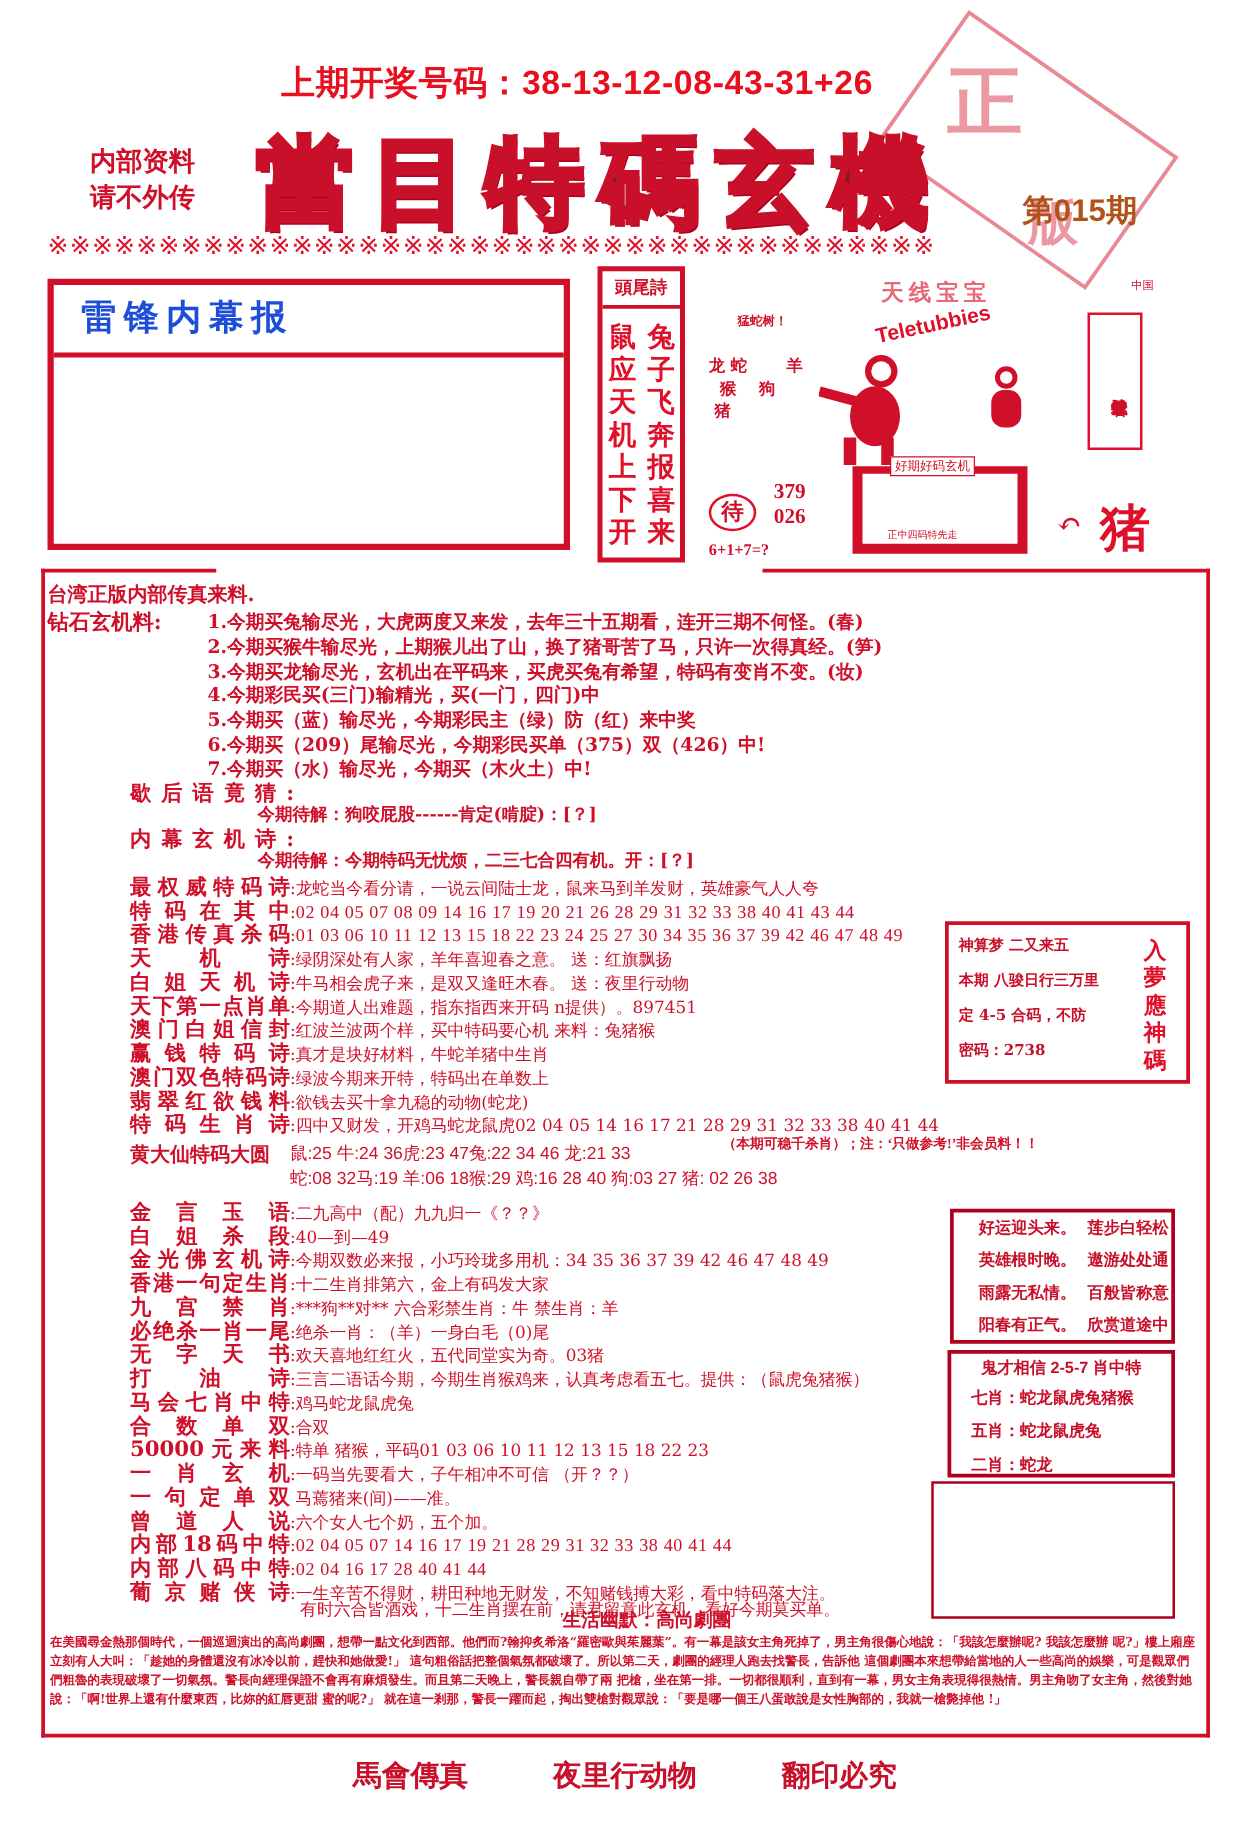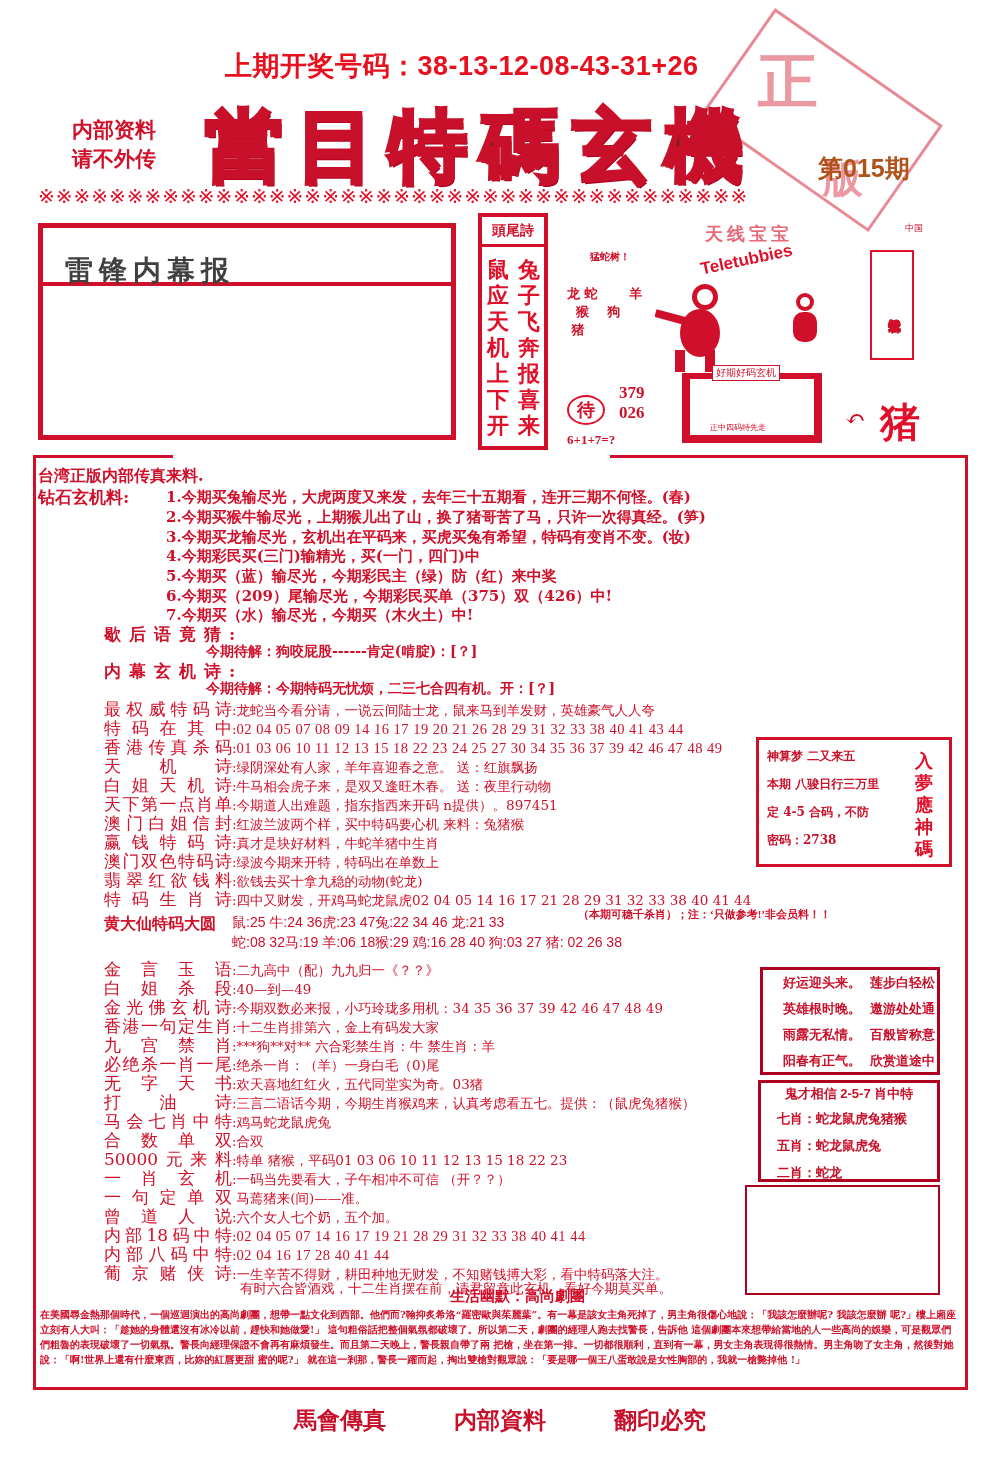--- a/index.html
+++ b/index.html
@@ -9,21 +9,21 @@
 #stamp{left:775px;top:8px;width:205px;height:130px;border:3px solid #e88a96;transform:rotate(35deg);transform-origin:left top;color:#e88a96;}
 #stamp .s1{position:absolute;left:20px;top:10px;font-size:60px;font-weight:bold;color:#ec98a3;transform:rotate(-35deg)}
 #stamp .s2{position:absolute;left:130px;top:70px;font-size:40px;font-weight:bold;color:#ec98a3;transform:rotate(-35deg)}
 #side-note{left:72px;top:115px;font-family:"Liberation Sans",sans-serif;font-weight:bold;font-size:21px;color:#d0102a;line-height:29px}
 #main-title{left:205px;top:95px;font-family:"DejaVu Serif",serif;font-weight:bold;font-size:78px;color:#7f1d1d;letter-spacing:14px;-webkit-text-stroke:4px #c8102a;text-shadow:2px 3px 0 #b00020}
 #issue{left:818px;top:152px;font-family:"Liberation Sans",sans-serif;font-weight:bold;font-size:25px;color:#b0521a}
 #star-row{left:38px;top:184px;width:930px;font-size:20px;letter-spacing:1px;color:#e0102a;white-space:nowrap;overflow:hidden;font-family:"DejaVu Sans",sans-serif}
 
 #leifeng{left:38px;top:223px;width:418px;height:217px;border:5px solid #d0102a}
 #leifeng .hd{position:absolute;left:0;top:0;width:100%;height:58px;border-bottom:4px solid #d0102a}
-#leifeng .hd span{position:absolute;left:22px;top:24px;font-size:28px;font-weight:bold;color:#404040;letter-spacing:6px}
+#leifeng .hd span{position:absolute;left:22px;top:7px;font-size:28px;font-weight:bold;color:#1d4ed8;letter-spacing:6px}
 #leifeng .lp{position:absolute;left:0;top:58px;width:195px;height:150px;border-right:4px solid #d0102a;font-size:11px}
 #leifeng .rp{position:absolute;left:199px;top:58px;width:210px;height:150px;font-size:11px}
 .tiny{font-size:10px;font-weight:bold;color:#c8102a}
 
 #poem{left:478px;top:213px;width:70px;height:237px;border:4px solid #d0102a}
 #poem .t{height:30px;border-bottom:3px solid #d0102a;text-align:center;font-size:14px;font-weight:bold;line-height:26px}
 #poem .c1,#poem .c2{position:absolute;top:40px;width:24px;font-family:"Liberation Sans",sans-serif;font-size:22px;font-weight:bold;line-height:26px;color:#e0102a;text-align:left}
 #poem .c1{left:5px}#poem .c2{left:36px}
 
 .light{color:#e66a7a}
@@ -33,21 +33,21 @@
 #wait .nums{position:absolute;left:52px;top:-12px;font-family:"Liberation Serif",serif;font-size:17px;font-weight:bold;line-height:20px}
 #wait .eq{position:absolute;left:0;top:37px;font-family:"Liberation Serif",serif;font-size:13px;font-weight:bold}
 #frame{left:682px;top:373px;width:140px;height:70px;border:8px solid #d0102a;border-top-width:6px}
 #frame .lbl{position:absolute;top:-14px;left:22px;background:#fff;font-size:10px;padding:0 3px;color:#d0102a;border:1px solid #d0102a}
 #couplet{left:870px;top:250px;width:44px;height:110px;border:2px solid #e0102a;font-size:13px;font-weight:bold;writing-mode:vertical-rl;text-align:center;line-height:36px;padding-top:8px}
 
 #main{left:33px;top:455px;width:935px;height:935px;border:3px solid #d0102a;border-top:none}
 #main-topline-l{left:33px;top:455px;width:140px;height:3px;background:#d0102a}
 #main-topline-r{left:610px;top:455px;width:358px;height:3px;background:#d0102a}
 .row{position:absolute;font-size:16px;font-weight:bold;white-space:nowrap;font-family:"Liberation Serif",serif;color:#d0102a}
-.lbl-col{display:inline-block;width:128px;text-align-last:justify;text-align:justify;font-size:17px;font-family:"DejaVu Serif",serif;font-weight:normal;color:#d0102a}
+.lbl-col{display:inline-block;width:128px;text-align-last:justify;text-align:justify;font-size:17px;font-family:"DejaVu Serif",serif;font-weight:bold;color:#d0102a}
 .val{font-size:13.5px;font-weight:normal;color:#d0102a;font-family:"DejaVu Serif",serif}
 .num{font-family:"Liberation Serif",serif;font-size:14.5px;letter-spacing:0.5px}
 .diamond-line{font-size:15px;font-family:"DejaVu Serif",serif;font-weight:bold}
 #dream{left:756px;top:737px;width:196px;height:130px;border:3px solid #d0102a}
 #dream .l{position:absolute;left:8px;font-size:12px;font-weight:bold;color:#c8102a}
 #dream .big{position:absolute;left:150px;top:10px;font-size:18px;font-weight:bold;color:#e0102a;line-height:22px;width:30px;text-align:center}
 #box-luck{left:760px;top:967px;width:180px;height:108px;border:3px solid #b00020}
 #box-luck .r{height:26px;font-size:13px;font-weight:bold;color:#c8102a;padding-left:20px;line-height:26px;white-space:nowrap}
 #box-ghost{left:758px;top:1080px;width:182px;height:102px;border:3px solid #b00020}
 #box-ghost .h{font-family:"Liberation Sans",sans-serif;text-align:center;font-size:13px;font-weight:bold;color:#c8102a;line-height:22px}
@@ -196,13 +196,13 @@
   <div class="h">鬼才相信 2-5-7 肖中特</div>
   <div class="r">七肖：蛇龙鼠虎兔猪猴</div>
   <div class="r">五肖：蛇龙鼠虎兔</div>
   <div class="r">二肖：蛇龙</div>
 </div>
 <div class="abs" id="box-empty"></div>
 
 <div class="abs" id="humor-title">生活幽默：高尚劇團</div>
 <div class="abs" id="humor">在美國尋金熱那個時代，一個巡迴演出的高尚劇團，想帶一點文化到西部。他們而?翰抑炙希洛“羅密歐與茱麗葉”。有一幕是該女主角死掉了，男主角很傷心地說：「我該怎麼辦呢? 我該怎麼辦 呢?」樓上廂座立刻有人大叫：「趁她的身體還沒有冰冷以前，趕快和她做愛!」 這句粗俗話把整個氣氛都破壞了。所以第二天，劇團的經理人跑去找警長，告訴他 這個劇團本來想帶給當地的人一些高尚的娛樂，可是觀眾們們粗魯的表現破壞了一切氣氛。警長向經理保證不會再有麻煩發生。而且第二天晚上，警長親自帶了兩 把槍，坐在第一排。一切都很順利，直到有一幕，男女主角表現得很熱情。男主角吻了女主角，然後對她說：「啊!世界上還有什麼東西，比妳的紅唇更甜 蜜的呢?」 就在這一剎那，警長一躍而起，掏出雙槍對觀眾說：「要是哪一個王八蛋敢說是女性胸部的，我就一槍斃掉他 !」</div>
 
-<div class="abs" id="footer">馬會傳真 内部資料 翻印必究</div>
+<div class="abs" id="footer">馬會傳真 夜里行动物 翻印必究</div>
 
 </body></html>

